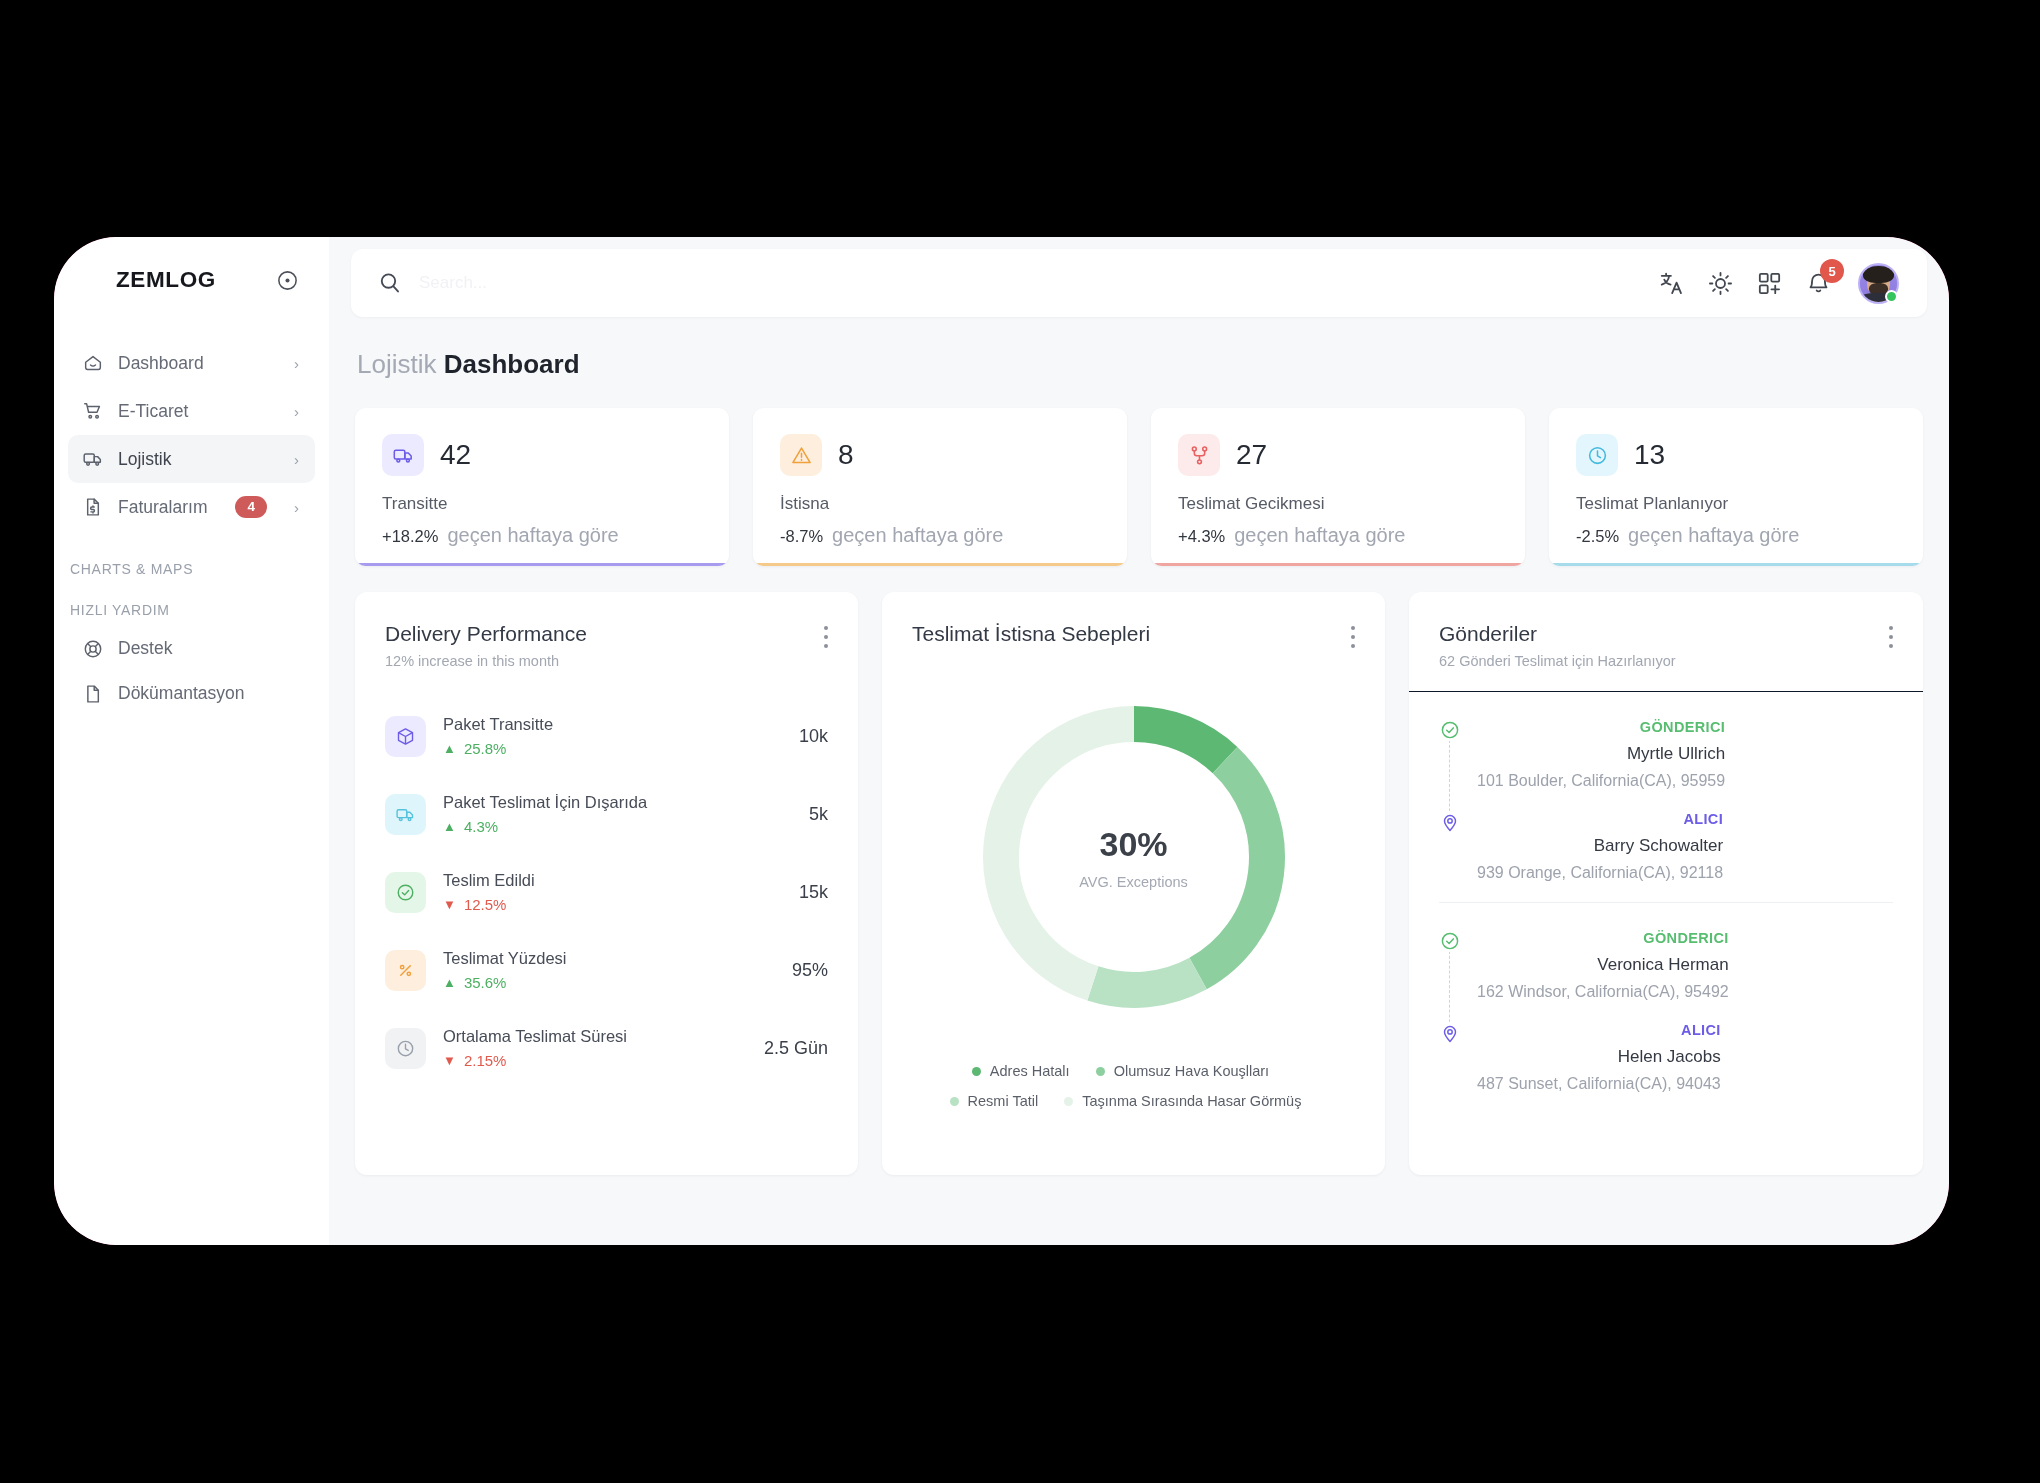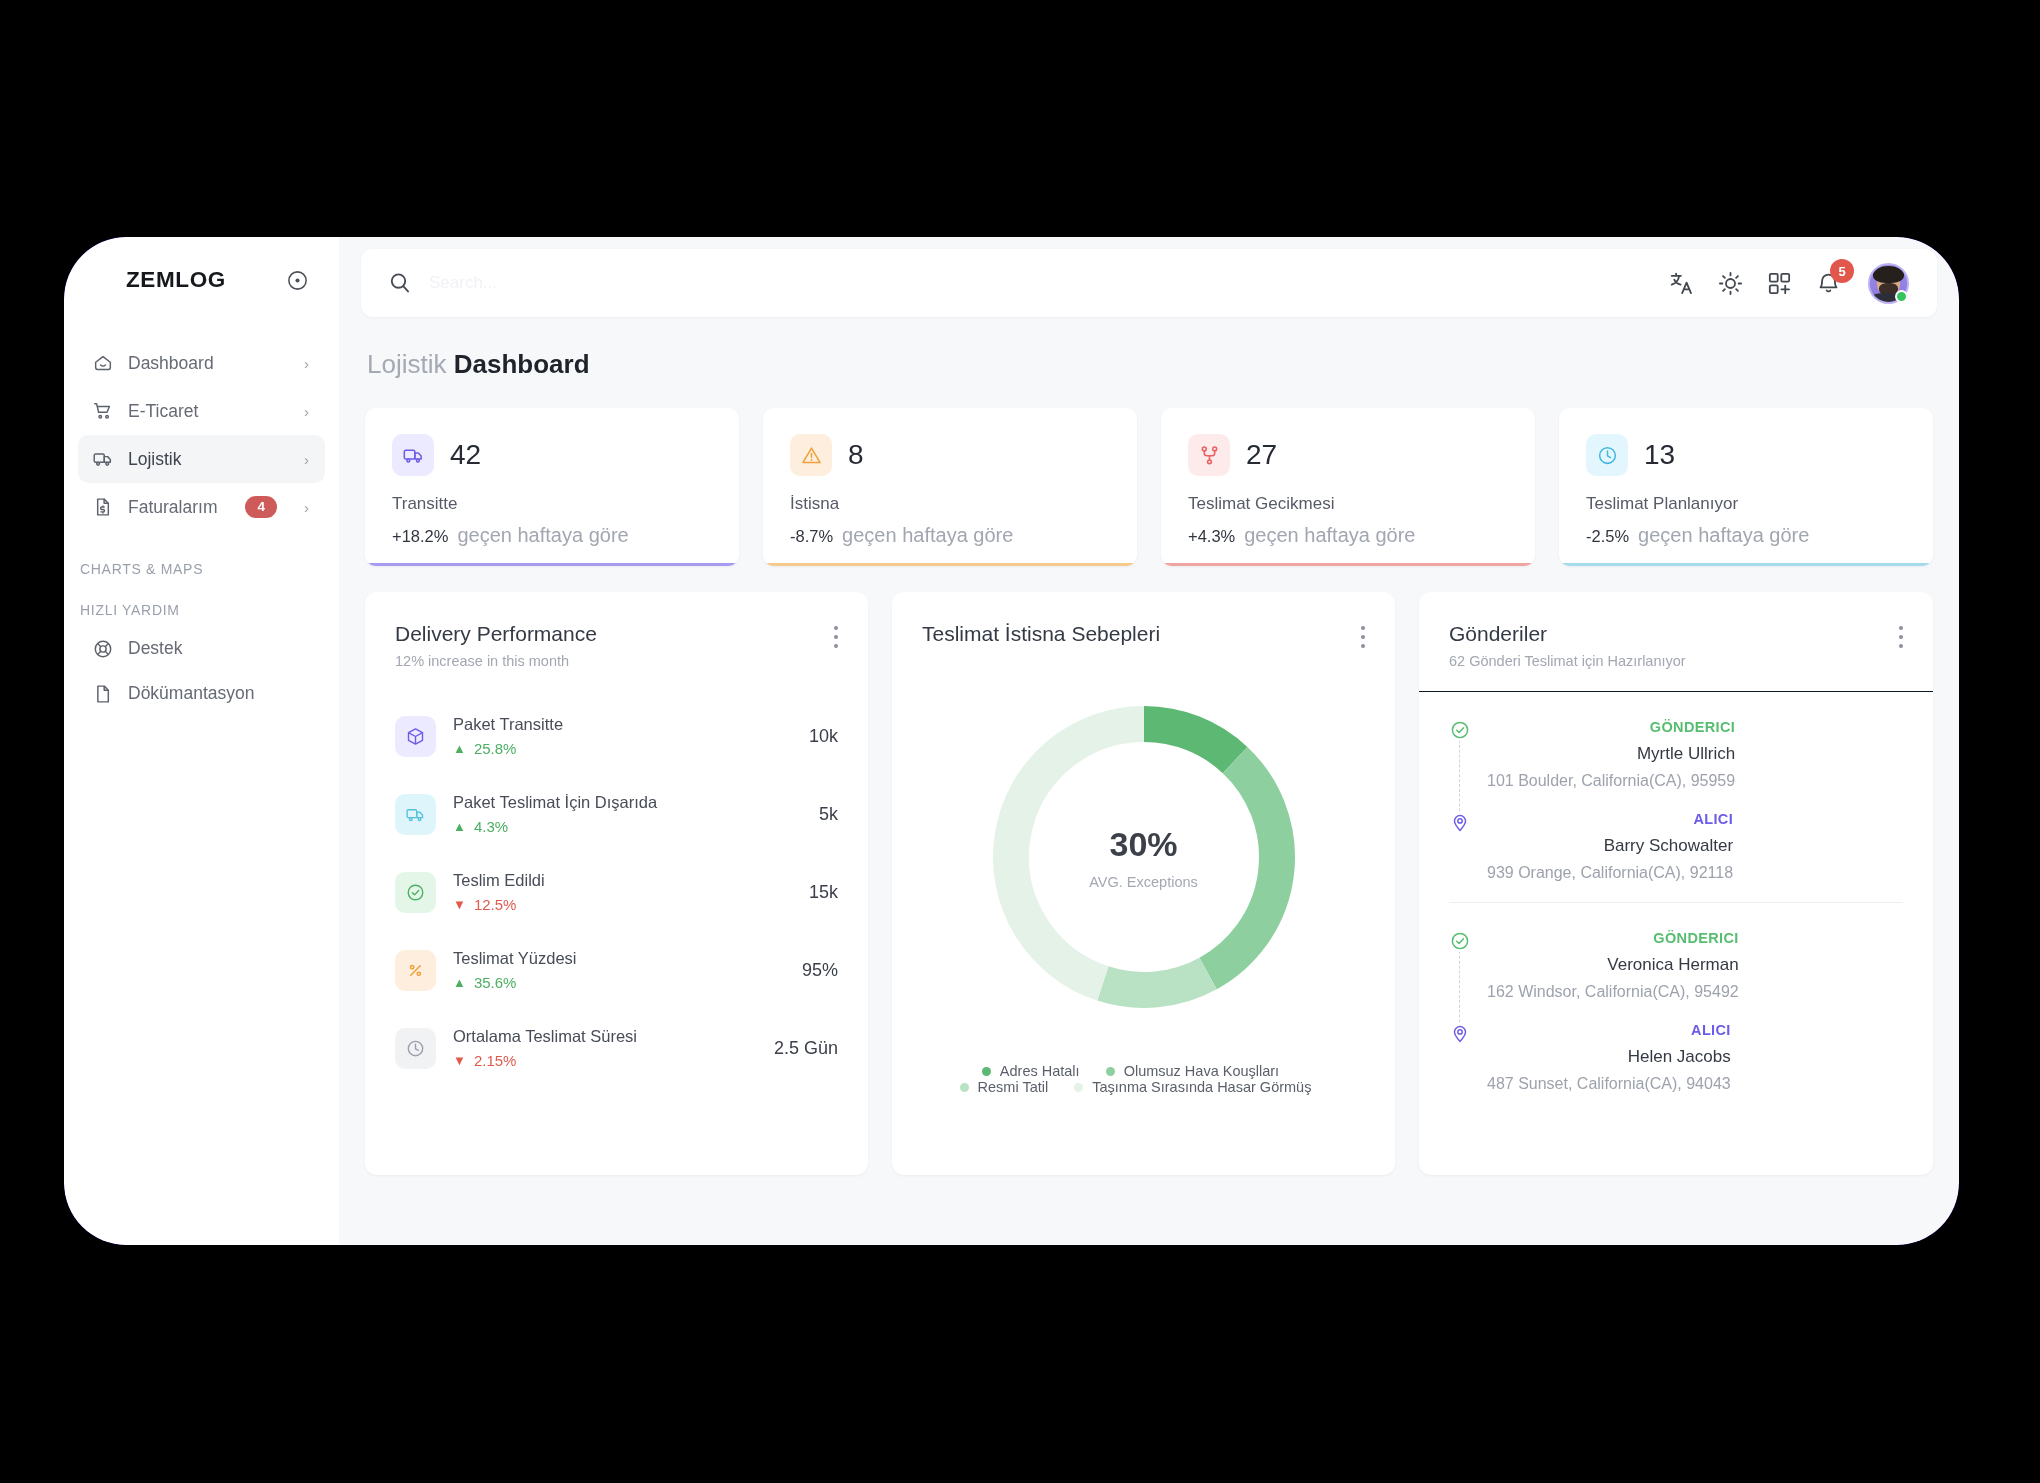--- a/index.html
+++ b/index.html
@@ -6,24 +6,24 @@
   html, body {
     width: 2040px; height: 1483px;
     background: #000000;
     font-family: "Liberation Sans", sans-serif;
     overflow: hidden;
   }
 
   
   #app-window {
     position: absolute;
-    left: 64px; top: 237px;
+    left: 54px; top: 237px;
     width: 1895px; height: 1008px;
     border-radius: 62px;
-    background: #6d28d9;
+    background: #f9a8d4;
     display: flex;
     overflow: hidden;
   }
 
   
   #sidebar {
     width: 275px;
     flex: 0 0 275px;
     background: #ffffff;
     border-radius: 62px 0 0 62px;
@@ -261,20 +261,21 @@
     text-align:center;
   }
   .donut-pct { font-size: 34px; font-weight: 600; color: #3b4049; }
   .donut-cap { margin-top: 10px; font-size: 14.5px; color: #a3a8b2; }
 
   .legend {
     margin-top: 36px;
     padding: 0 42px;
     display:flex; flex-wrap: wrap;
     justify-content:center;
+    row-gap: 14px;
   }
   .legend-item {
     display:flex; align-items:center; gap: 9px;
     font-size: 14.5px; color: #5a5f69;
     margin-right: 26px;
   }
   .legend-item:last-child { margin-right: 16px; }
   .legend-dot { width: 9px; height: 9px; border-radius:50%; flex:0 0 9px; }
 
   

